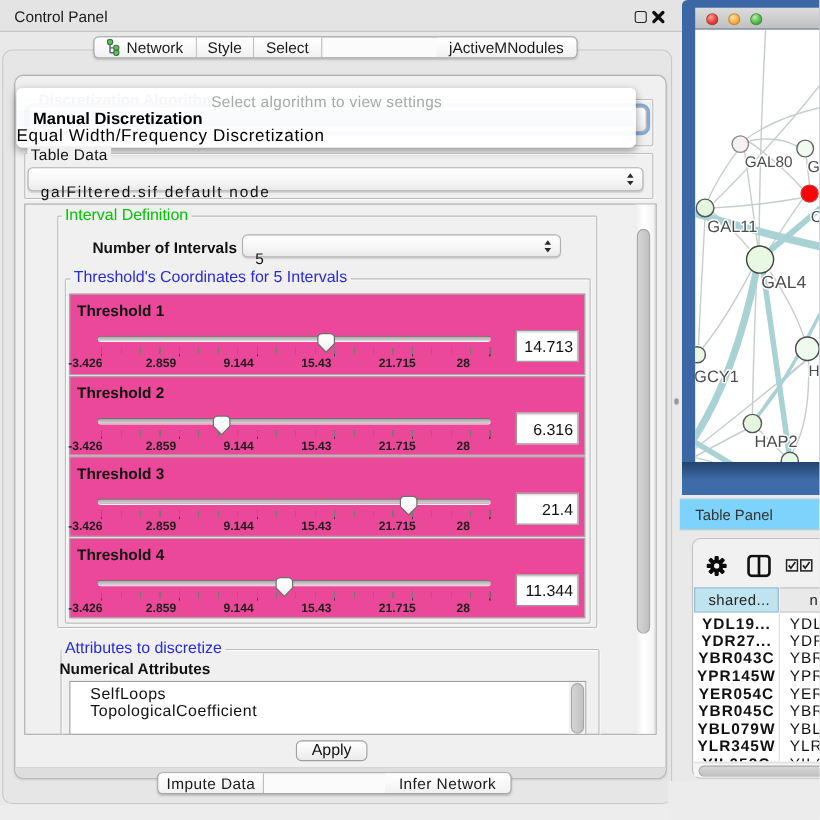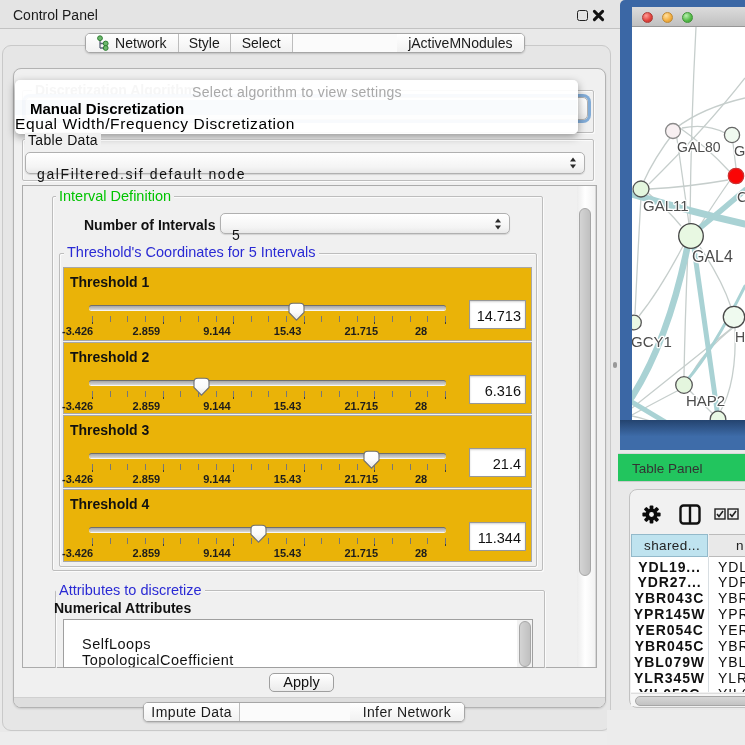--- a/index.html
+++ b/index.html
@@ -15,38 +15,38 @@
 .tab.sel { background:linear-gradient(#7e7e7e,#666666); color:#f0f0f0;margin-top:28px; }
 #panel { position:absolute; left:13px; top:68px; width:593px; height:640px; background:#f0f0f0; border:1px solid #b3b3b3; border-radius:8px; box-shadow:0 1px 2px rgba(0,0,0,0.12); }
 #panelbtm { position:absolute; left:14px; top:697px; width:591px; height:10px; background:#dedede; border-radius:0 0 7px 7px; border-top:1px solid #d0d0d0; }
 .group { position:absolute; border:1px solid #bdbdbd; border-radius:2px; box-shadow:1px 1px 0 rgba(255,255,255,0.7), inset 1px 1px 0 rgba(255,255,255,0.7); }
 .glabel { position:absolute; font-size:14.5px; background:#f0f0f0; padding:0 3px; line-height:14px; }
 .combo { position:absolute; background:linear-gradient(#ffffff,#f4f4f4 70%,#e8e8e8); border:1px solid #b0b0b0; border-radius:5px; box-shadow:0 1px 1px rgba(0,0,0,0.12); font-size:14px; color:#111; }
 .combo .ctext { position:absolute; left:11px; top:50%; transform:translateY(-50%); white-space:nowrap;margin-top:11px; }
 .arrows { position:absolute; right:7px; top:50%; transform:translateY(-50%); width:7px; height:11px; }
 .arrows:before { content:""; position:absolute; left:0; top:0; border-left:3.5px solid transparent; border-right:3.5px solid transparent; border-bottom:4.5px solid #2a2a2a; }
 .arrows:after { content:""; position:absolute; left:0; bottom:0; border-left:3.5px solid transparent; border-right:3.5px solid transparent; border-top:4.5px solid #2a2a2a; }
-.thp { position:absolute; border:1px solid #a8a8a8; background:#eab308; }
+.thp { position:absolute; border:1px solid #a8a8a8; background:#ec4899; }
 .thlbl { position:absolute; left:6px; top:6px; font-weight:bold; font-size:14px; color:#111; }
 .track { position:absolute; height:5px; background:linear-gradient(#a6a6a6,#d9d9d9); border-top:1px solid #6f6f6f; border-radius:2.5px; box-shadow:0 1px 0 #f6f6f6; }
 .tmaj { position:absolute; height:7.5px; background:repeating-linear-gradient(to right, #3c3c3c 0 1px, transparent 1px 70.6px); }
 .tmin { position:absolute; height:5.5px; background:repeating-linear-gradient(to right, #777777 0 1px, transparent 1px 17.65px); }
 .tlab { position:absolute; font-size:11px; font-weight:bold; color:#1d1d1d; text-align:left; }
 .knob { position:absolute; }
 .tfield { position:absolute; width:57px; height:29px; background:#fff; border:1px solid #989898; box-shadow:inset 0 1px 2px rgba(0,0,0,0.18); font-size:14.5px; color:#111; text-align:right; line-height:30px; padding-right:4px; }
 #popup { position:absolute; left:15px; top:80px; width:563px; height:54px; background:rgba(255,255,255,0.94); border-radius:5px; box-shadow:0 3px 8px rgba(0,0,0,0.38); }
 .vthumb { position:absolute; background:linear-gradient(to right,#d4d4d4,#c0c0c0); border:1px solid #a6a6a6; border-radius:7px; }
 #attrlist { position:absolute; left:63px; top:619px; width:470px; height:49px; background:#fff; border:1px solid #9f9f9f; overflow:hidden; font-size:14.5px; color:#111; }
 #attrlist div { padding-left:18px; line-height:16px; letter-spacing:0.5px; }
 #applybtn { position:absolute; left:269px; top:673px; width:65px; height:19px; background:linear-gradient(#ffffff,#ebebeb); border:1px solid #9f9f9f; border-radius:5px; font-size:14.5px; color:#111; text-align:center; line-height:17px; }
 #netwin { position:absolute; left:620px; top:0; width:125px; height:450px; background:#3b67a5; border-top-left-radius:5px; }
 #nettitle { position:absolute; left:632px; top:7px; width:113px; height:20px; background:linear-gradient(#dcdcdc,#c0c0c0); border-bottom:1px solid #979797; }
 #netcontent { position:absolute; left:632px; top:27px; width:113px; height:393px; background:#ffffff; }
 .light { position:absolute; width:11px; height:11px; border-radius:50%; top:11.5px; }
-#tpband { position:absolute; left:618px; top:453px; width:127px; height:29px; background:#22c55e; border-top:1px solid #d8d8d8; border-bottom:1px solid #cbcbcb; }
+#tpband { position:absolute; left:618px; top:453px; width:127px; height:29px; background:#7dd3fc; border-top:1px solid #d8d8d8; border-bottom:1px solid #cbcbcb; }
 #tpband span { position:absolute; left:14px; top:7px; font-size:13.5px; color:#333; }
 #tablepanel { position:absolute; left:629px; top:489px; width:190px; height:219px; background:#f1f1f1; border:1px solid #c2c2c2; border-radius:8px; }
 .hdrcell { position:absolute; top:534px; height:23px; font-size:13.5px; color:#222; text-align:left; line-height:22px; }
 .trow { position:absolute; width:77px; text-align:center; font-size:14px; letter-spacing:0.9px; color:#111;font-weight:bold; }
 .trow2 { position:absolute; font-size:14px; letter-spacing:0.9px; color:#111; }
 </style></head><body>
 
 <div id="strip"></div>
 <div id="cptitle">Control Panel</div>
 <div id="floatico"></div>
@@ -185,21 +185,21 @@
 <path d="M1,5 Q1,1.2 5,1.2 L12,1.2 Q16,1.2 16,5 L16,10.5 L8.5,18.2 L1,10.5 Z" fill="url(#kg489)" stroke="#6f6f6f" stroke-width="1.1"></path>
     </svg>
 <div class="tfield" style="left:405px;top:32px">11.344</div>
 </div>
 <div class="abs" style="left:22px;top:580px;width:556px;height:88px;overflow:hidden">
 <div class="group" style="left:33px;top:10px;width:490px;height:120px"></div>
 <div class="glabel" style="left:34px;top:3px;color:#2a2ad4">Attributes to discretize</div>
 <div class="abs" style="left:32px;top:20px;font-size:14px;font-weight:bold;color:#111">Numerical Attributes</div>
 </div>
 <div id="attrlist">
-    <div style="padding-top:16px">SelfLoops</div>
+    <div style="padding-top:3px">SelfLoops</div>
     <div>TopologicalCoefficient</div>
   </div>
 <div class="abs" style="left:517px;top:620px;width:15px;height:47px;background:#f2f2f2"></div>
 <div class="vthumb" style="left:519px;top:621px;width:12px;height:46px"></div>
 <div id="applybtn">Apply</div>
 <div class="tabbar" style="left:143px;top:702px;width:322px">
 <div class="tab" style="width:97px;letter-spacing:0.4px">Impute Data</div>
 <div class="tab sel" style="width:110px;color:#d2d2d2;letter-spacing:0.4px;background:linear-gradient(#8c8c8c,#747474)">Discretize Data</div>
 <div class="tab" style="width:115px;letter-spacing:0.4px">Infer Network</div>
 </div>

